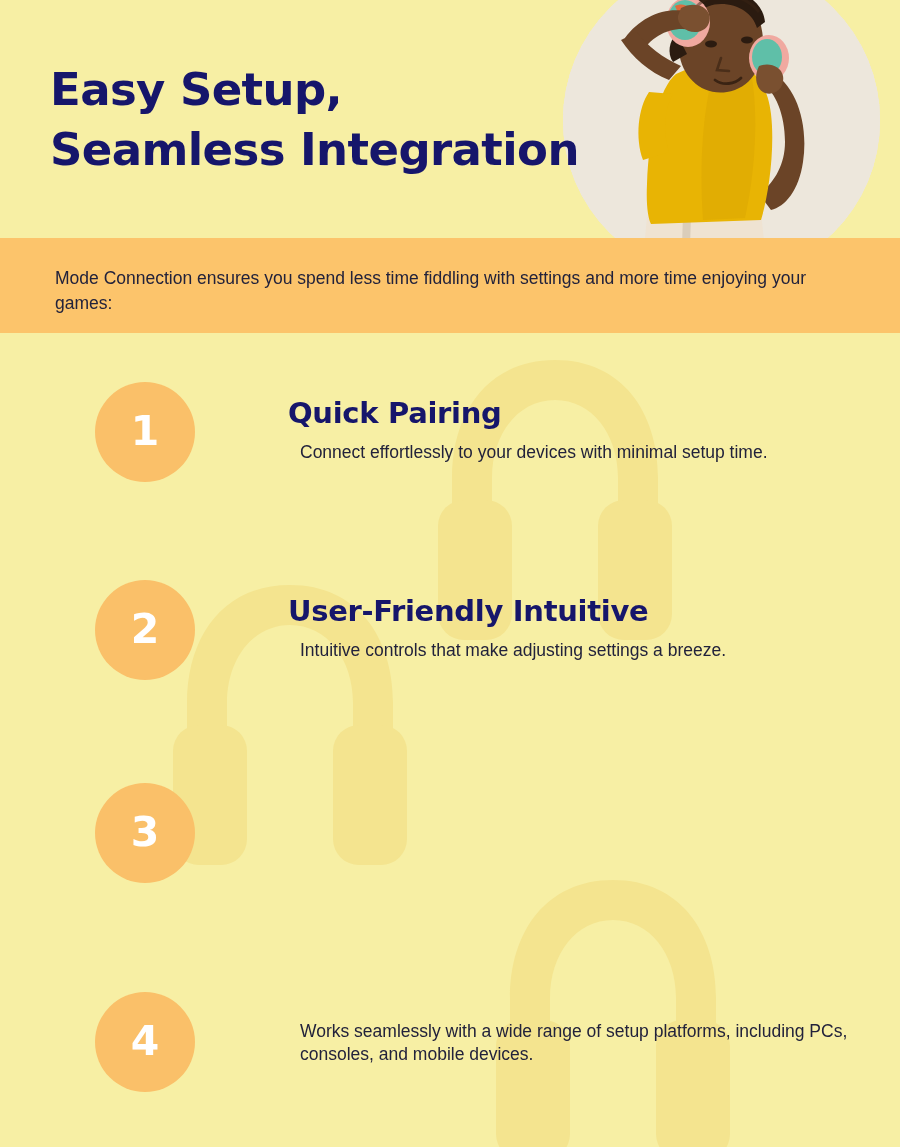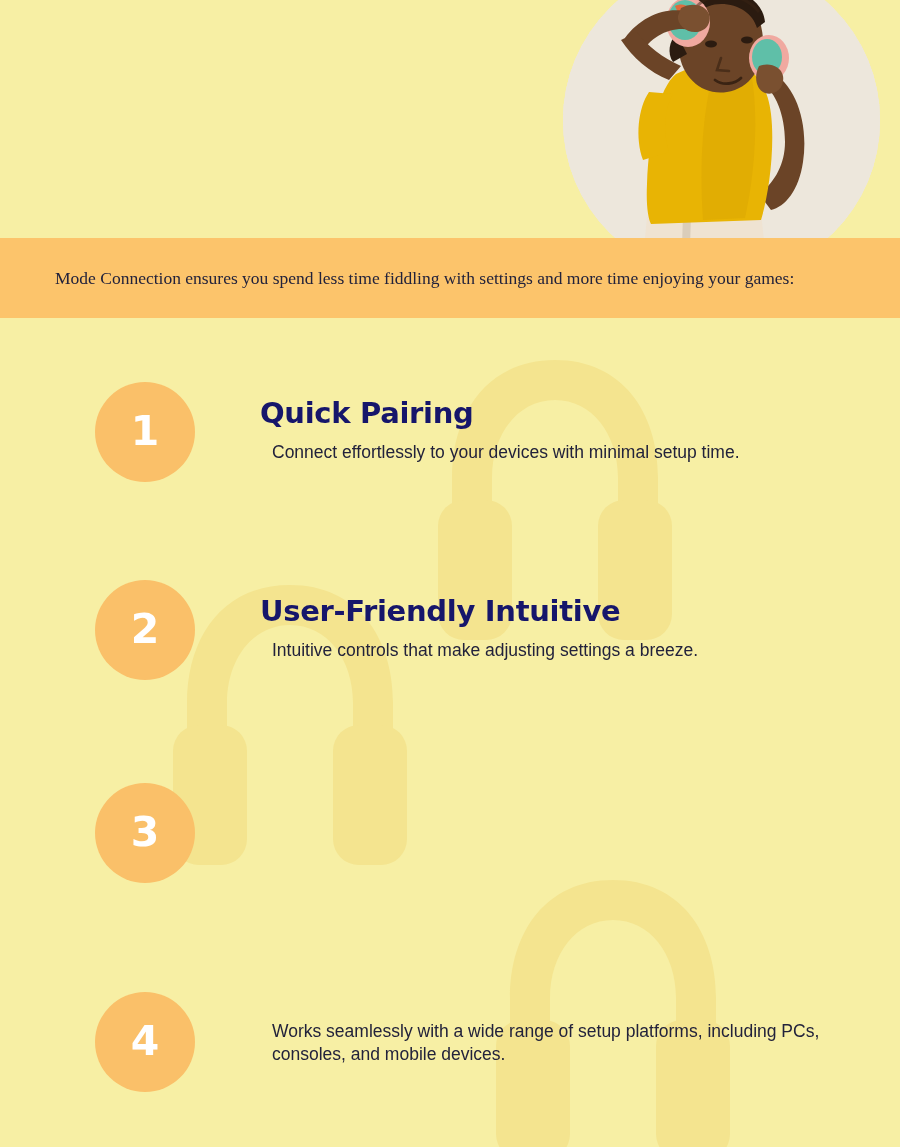--- a/index.html
+++ b/index.html
@@ -75,24 +75,23 @@
     z-index: 3;
   }
   .headline .l2 { display: block; }
 
   
   .intro-band {
     position: absolute;
     left: 0;
     top: 238px;
     width: 900px;
-    height: 80px;
+    height: 95px;
     background: #FCC46B;
     z-index: 2;
-    font-family: Liberation Serif, serif;
   }
   .intro-text {
     position: absolute;
     left: 55px;
     top: 28px;
     width: 790px;
     margin: 0;
     font-size: 17.5px;
     line-height: 1.4;
     color: #22223B;
@@ -134,21 +133,21 @@
     font-family: "DejaVu Sans", sans-serif;
     font-size: 41px;
     font-weight: 700;
     line-height: 1;
     box-sizing: border-box;
     padding-bottom: 2px;
   }
 
   .item-body {
     position: absolute;
-    left: 260px;
+    left: 288px;
     top: 16px;
     width: 590px;
   }
   .item-title {
     margin: 0 0 8px 0;
     font-family: "DejaVu Sans", sans-serif;
     font-size: 29px;
     font-weight: 700;
     letter-spacing: -0.3px;
     line-height: 1.08;
@@ -241,20 +240,24 @@
           <path d="M118 46 C128 40, 142 42, 146 52 C149 62, 142 70, 132 70 C122 70, 114 62, 115 54 Z" fill="#7A5030"></path>
 
           <path d="M196 104 C206 100, 218 104, 220 114 C222 126, 212 134, 202 131 C194 128, 190 116, 196 104 Z" fill="#7A5030"></path>
 
           <path d="M252 286 C268 276, 286 282, 296 296 L292 317 L244 317 Z" fill="#F2CFC0"></path>
           <path d="M262 292 C274 288, 286 294, 290 304 L276 317 L256 310 Z" fill="#E8B404" opacity="0.35"></path>
         </svg>
       </div>
     </div>
 
+    <h1 class="headline">
+      <span class="l1">Easy Setup,</span>
+      <span class="l2">Seamless Integration</span>
+    </h1>
   </div>
 
   <div class="intro-band">
     <p class="intro-text">Mode Connection ensures you spend less time fiddling with settings and more time enjoying your games:</p>
   </div>
 
   <div class="items">
 
     <div class="item item-1">
       <div class="badge">1</div>

